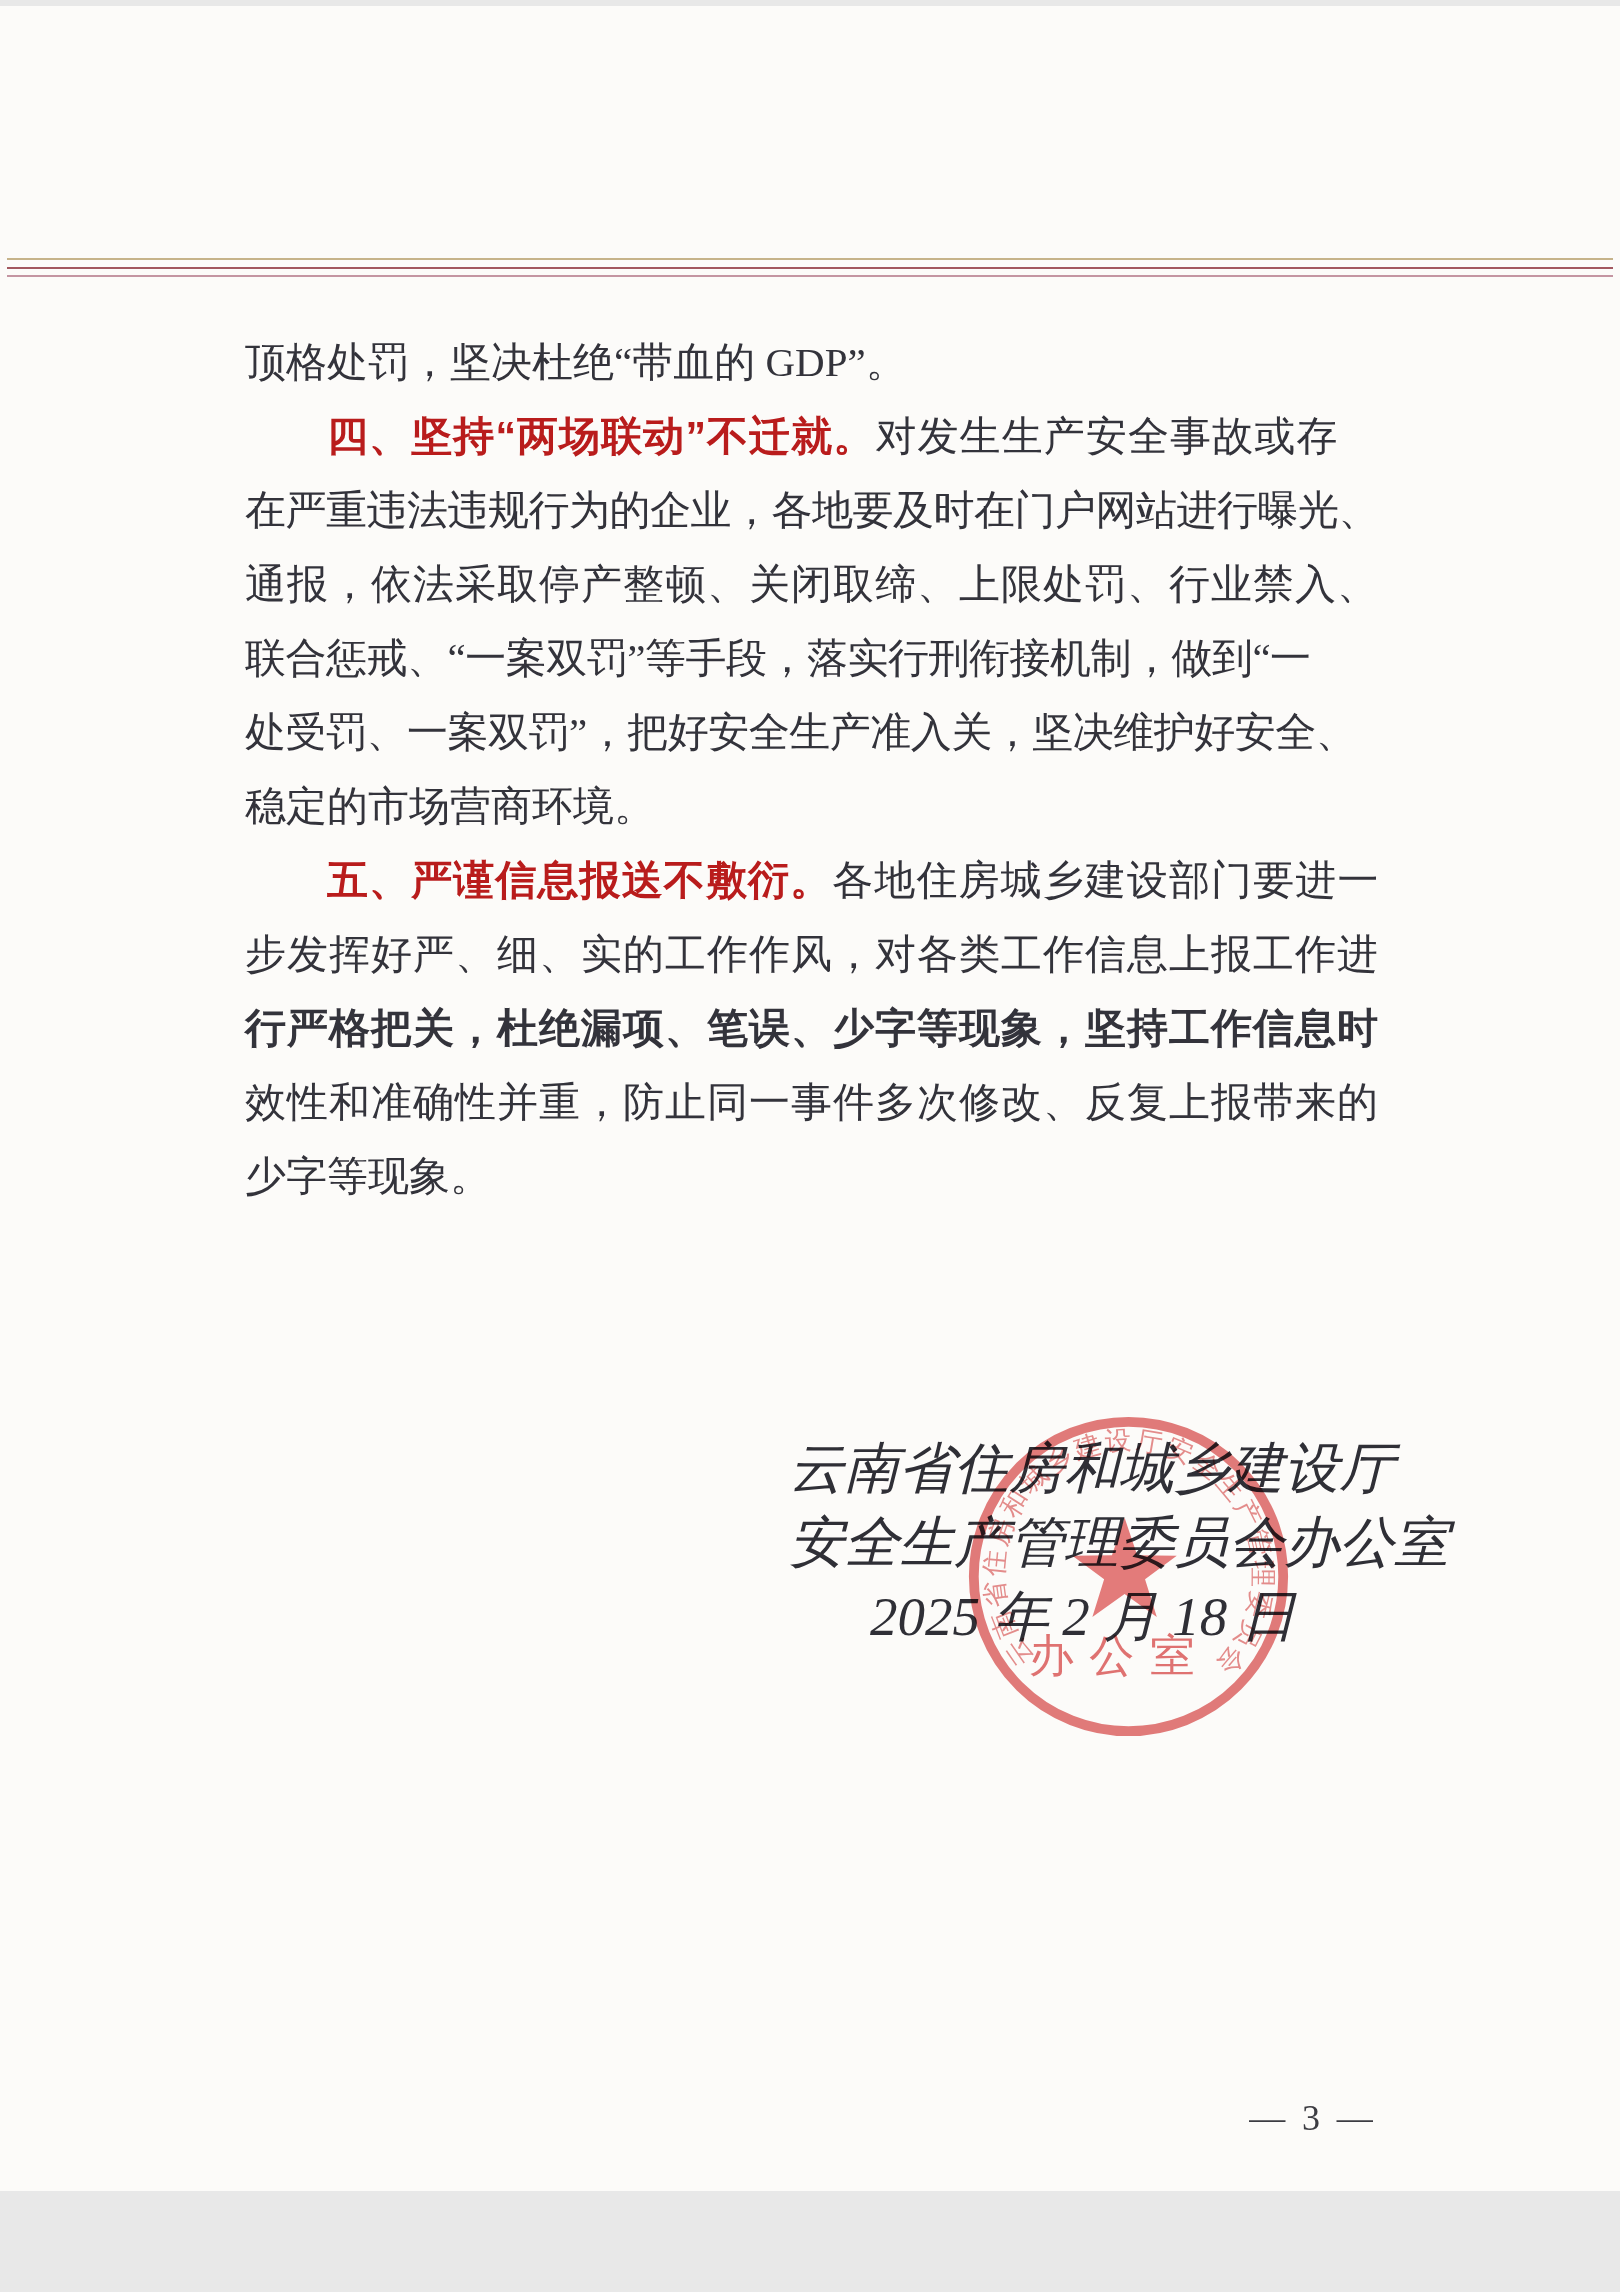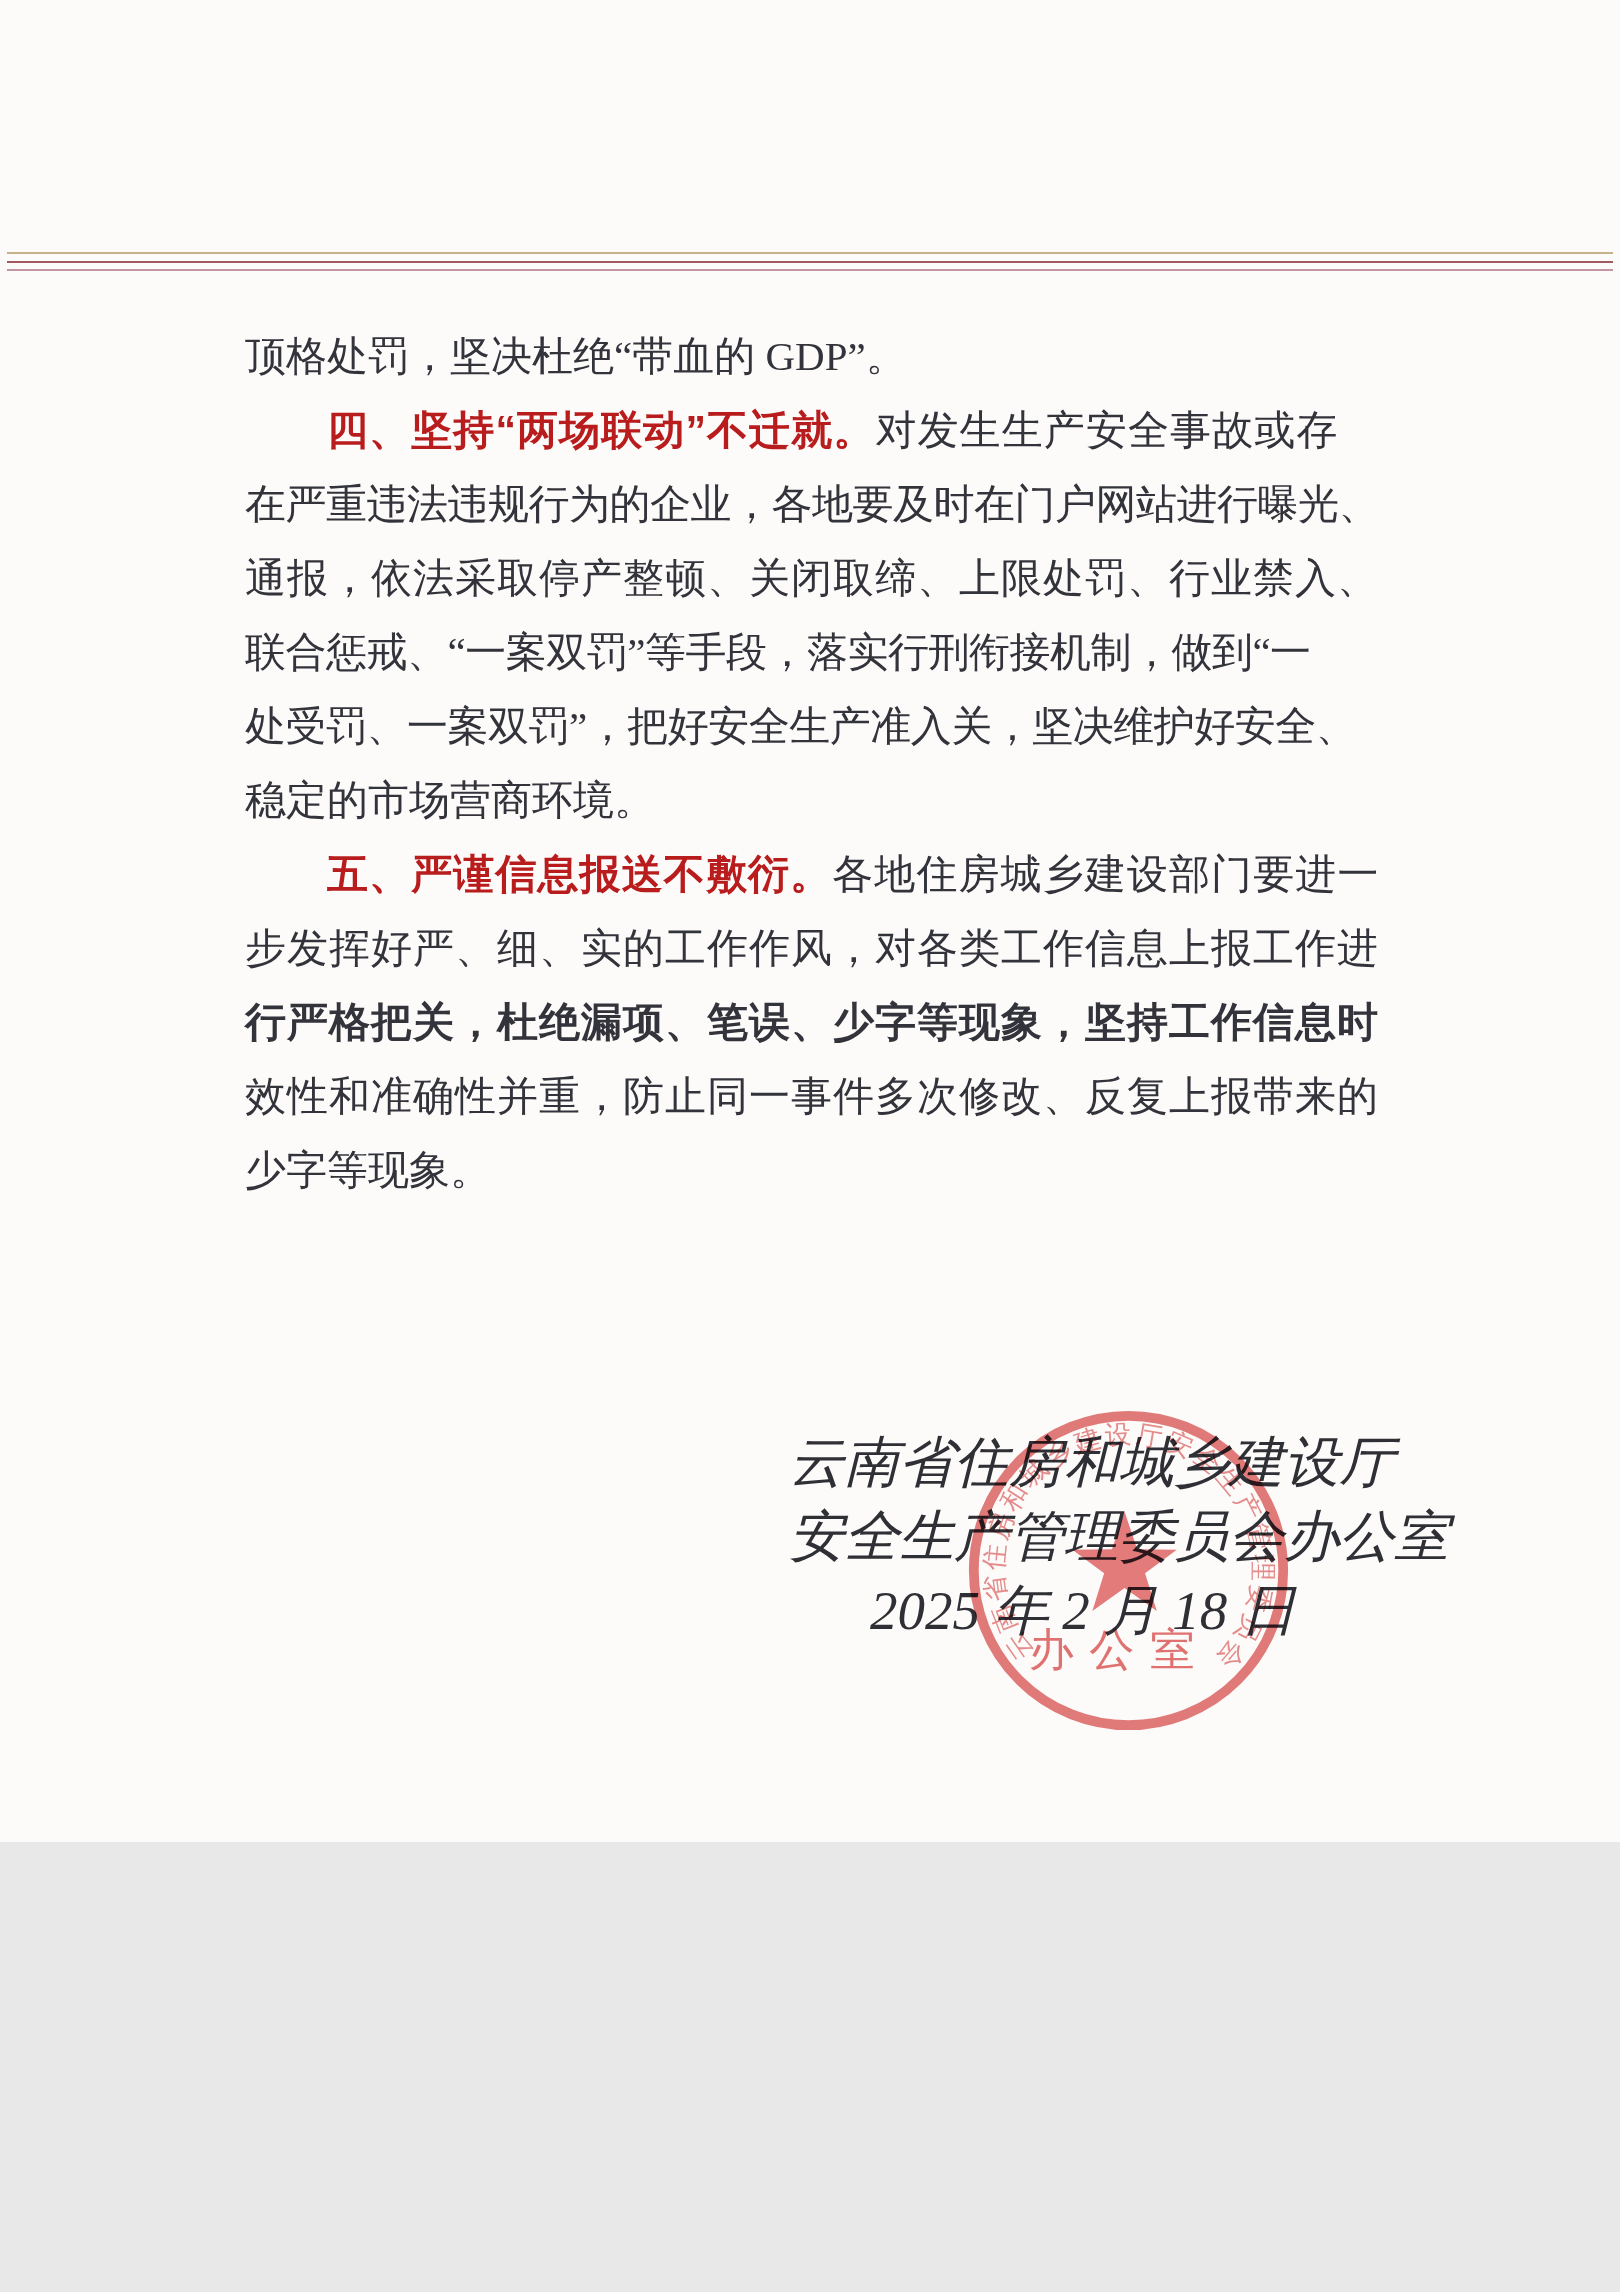--- a/index.html
+++ b/index.html
@@ -1,19 +1,19 @@
 <!DOCTYPE html>
 <html><head>
 <meta charset="utf-8">
 <style>
   html,body{margin:0;padding:0;background:#e8e8e8;}
   .page{
     position:relative;
-    width:1620px;height:1842px;
-    margin:0 auto;
+    width:1620px;height:2185px;
+    margin:6px auto;
     background:#fcfbf9;
     overflow:hidden;
     font-family:"Liberation Serif","DejaVu Serif",serif;
     color:#33333b;
   }
   .rule{position:absolute;left:6.9px;right:6.9px;height:2px;}
   .rule1{top:252px;background:#c6b38a;}
   .rule2{top:261px;background:#a3585f;}
   .rule3{top:269px;background:#c495a2;}
 

